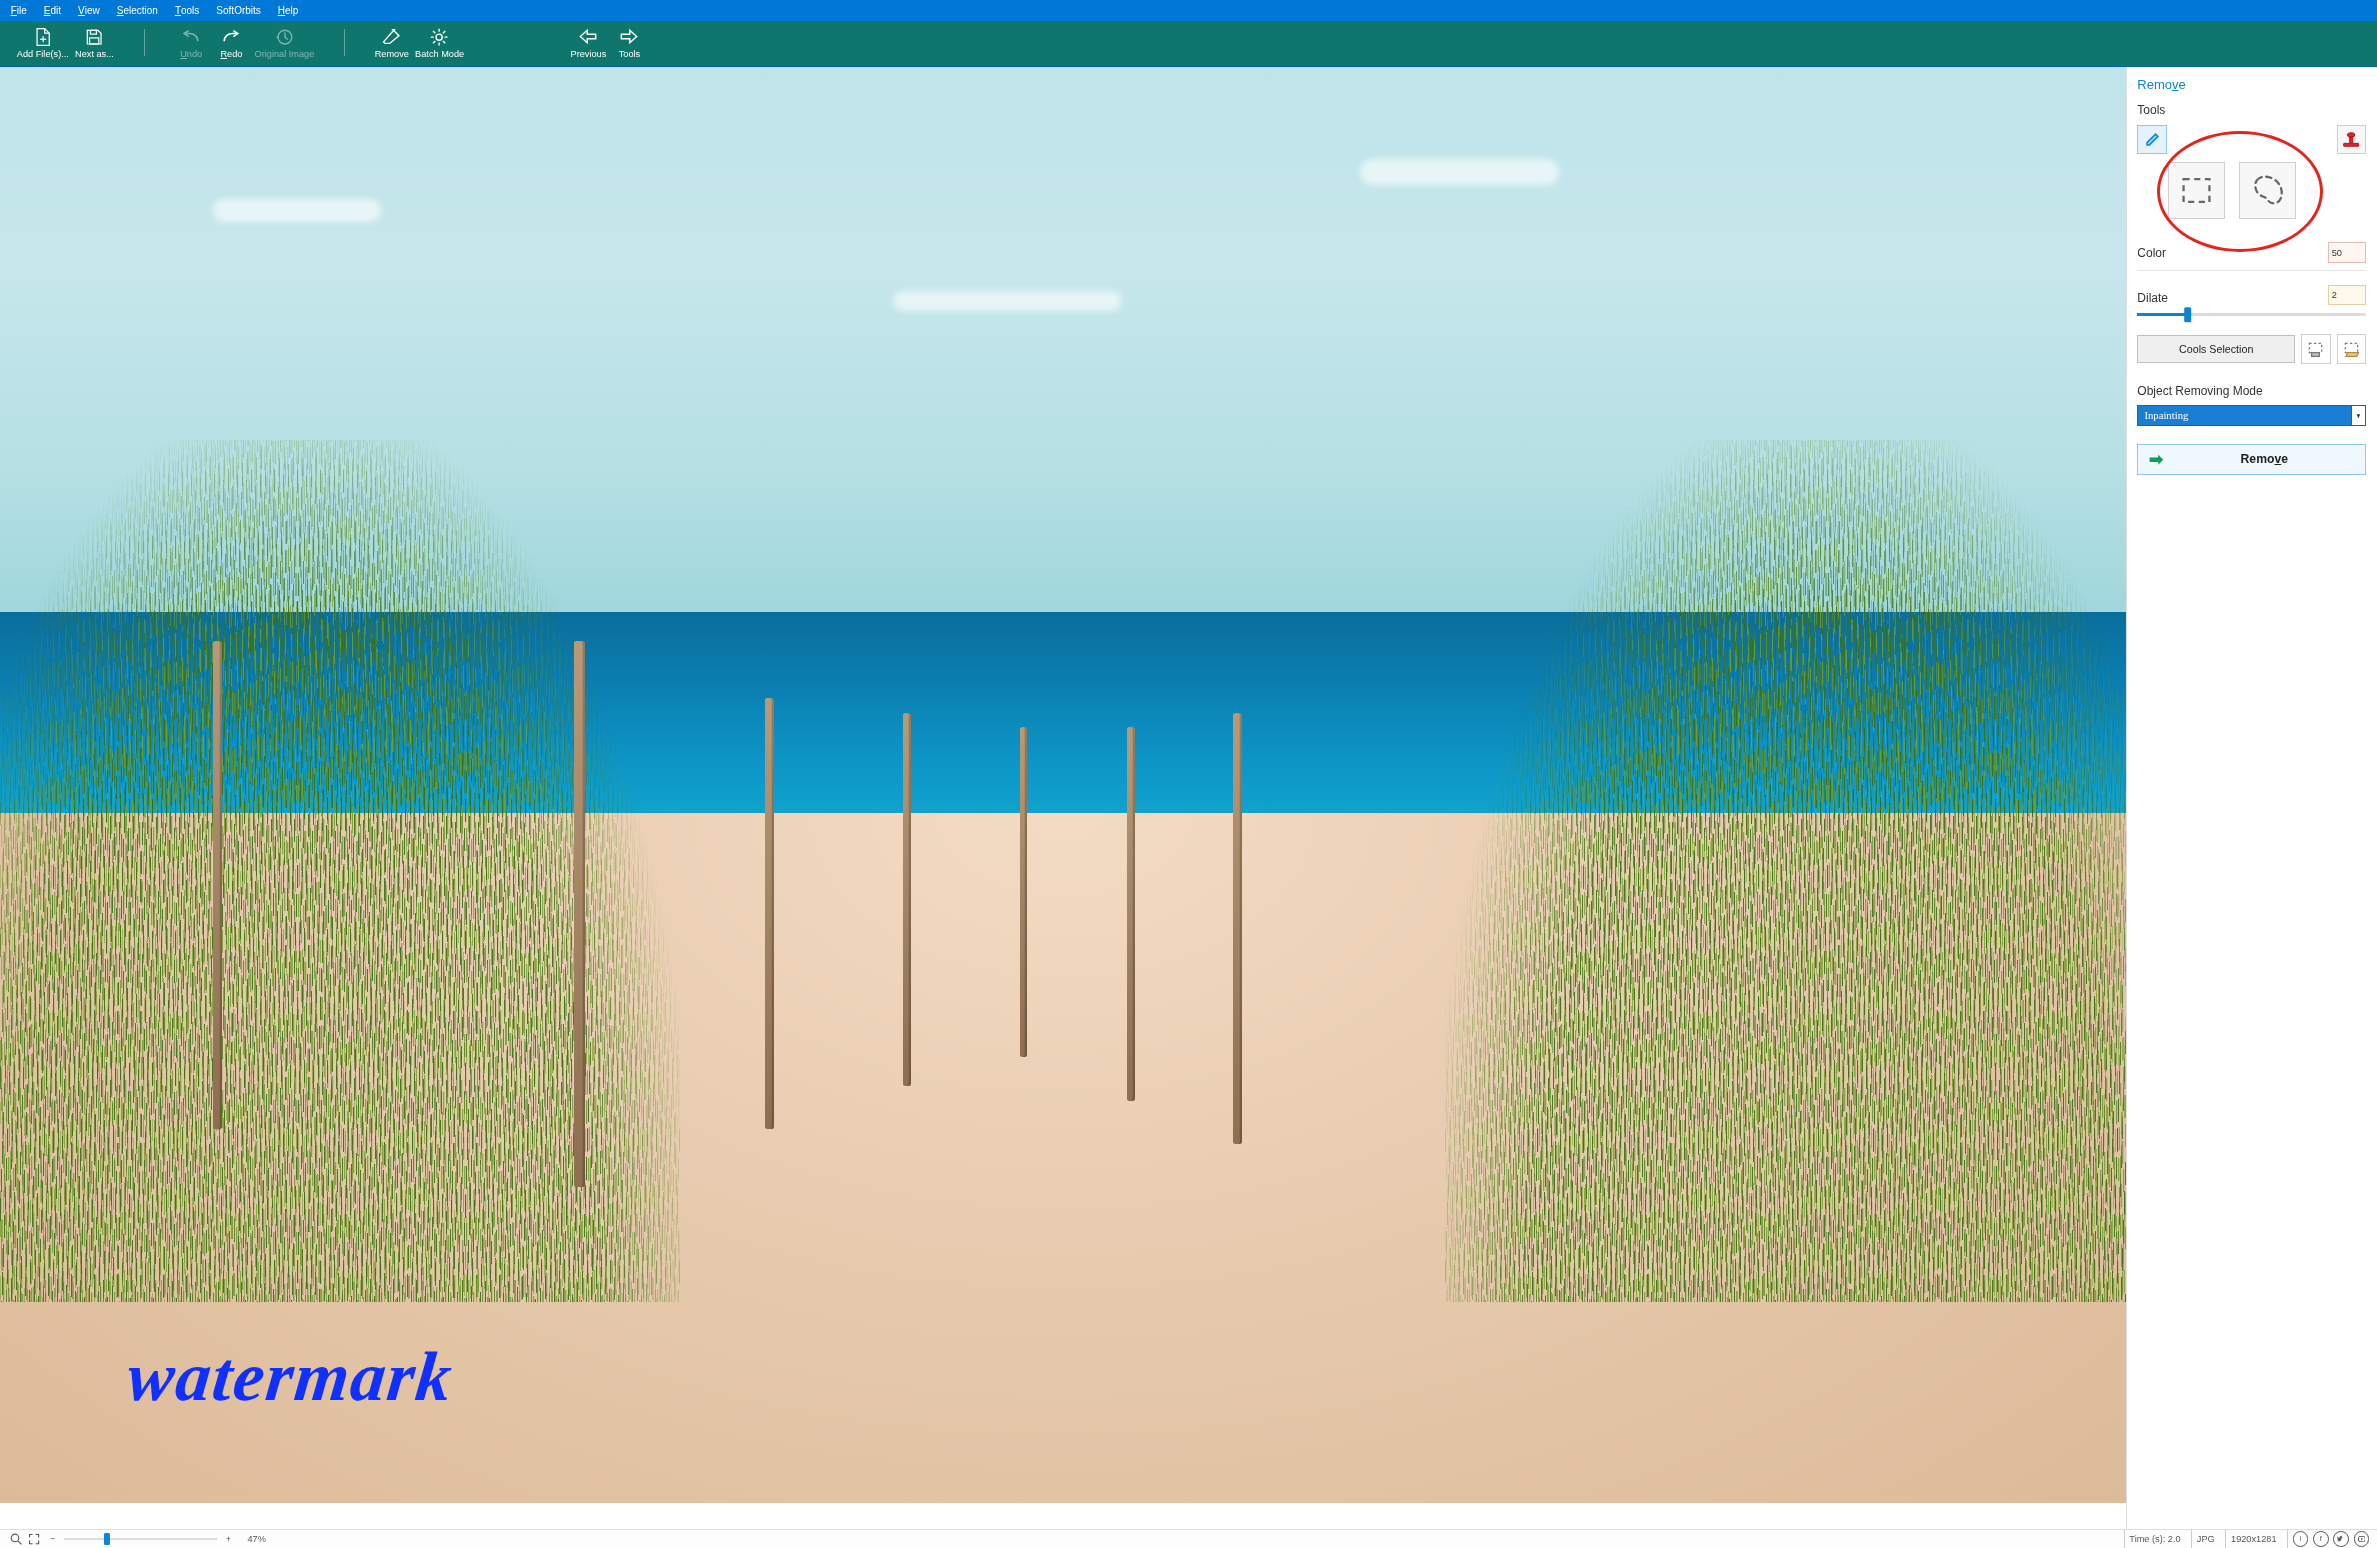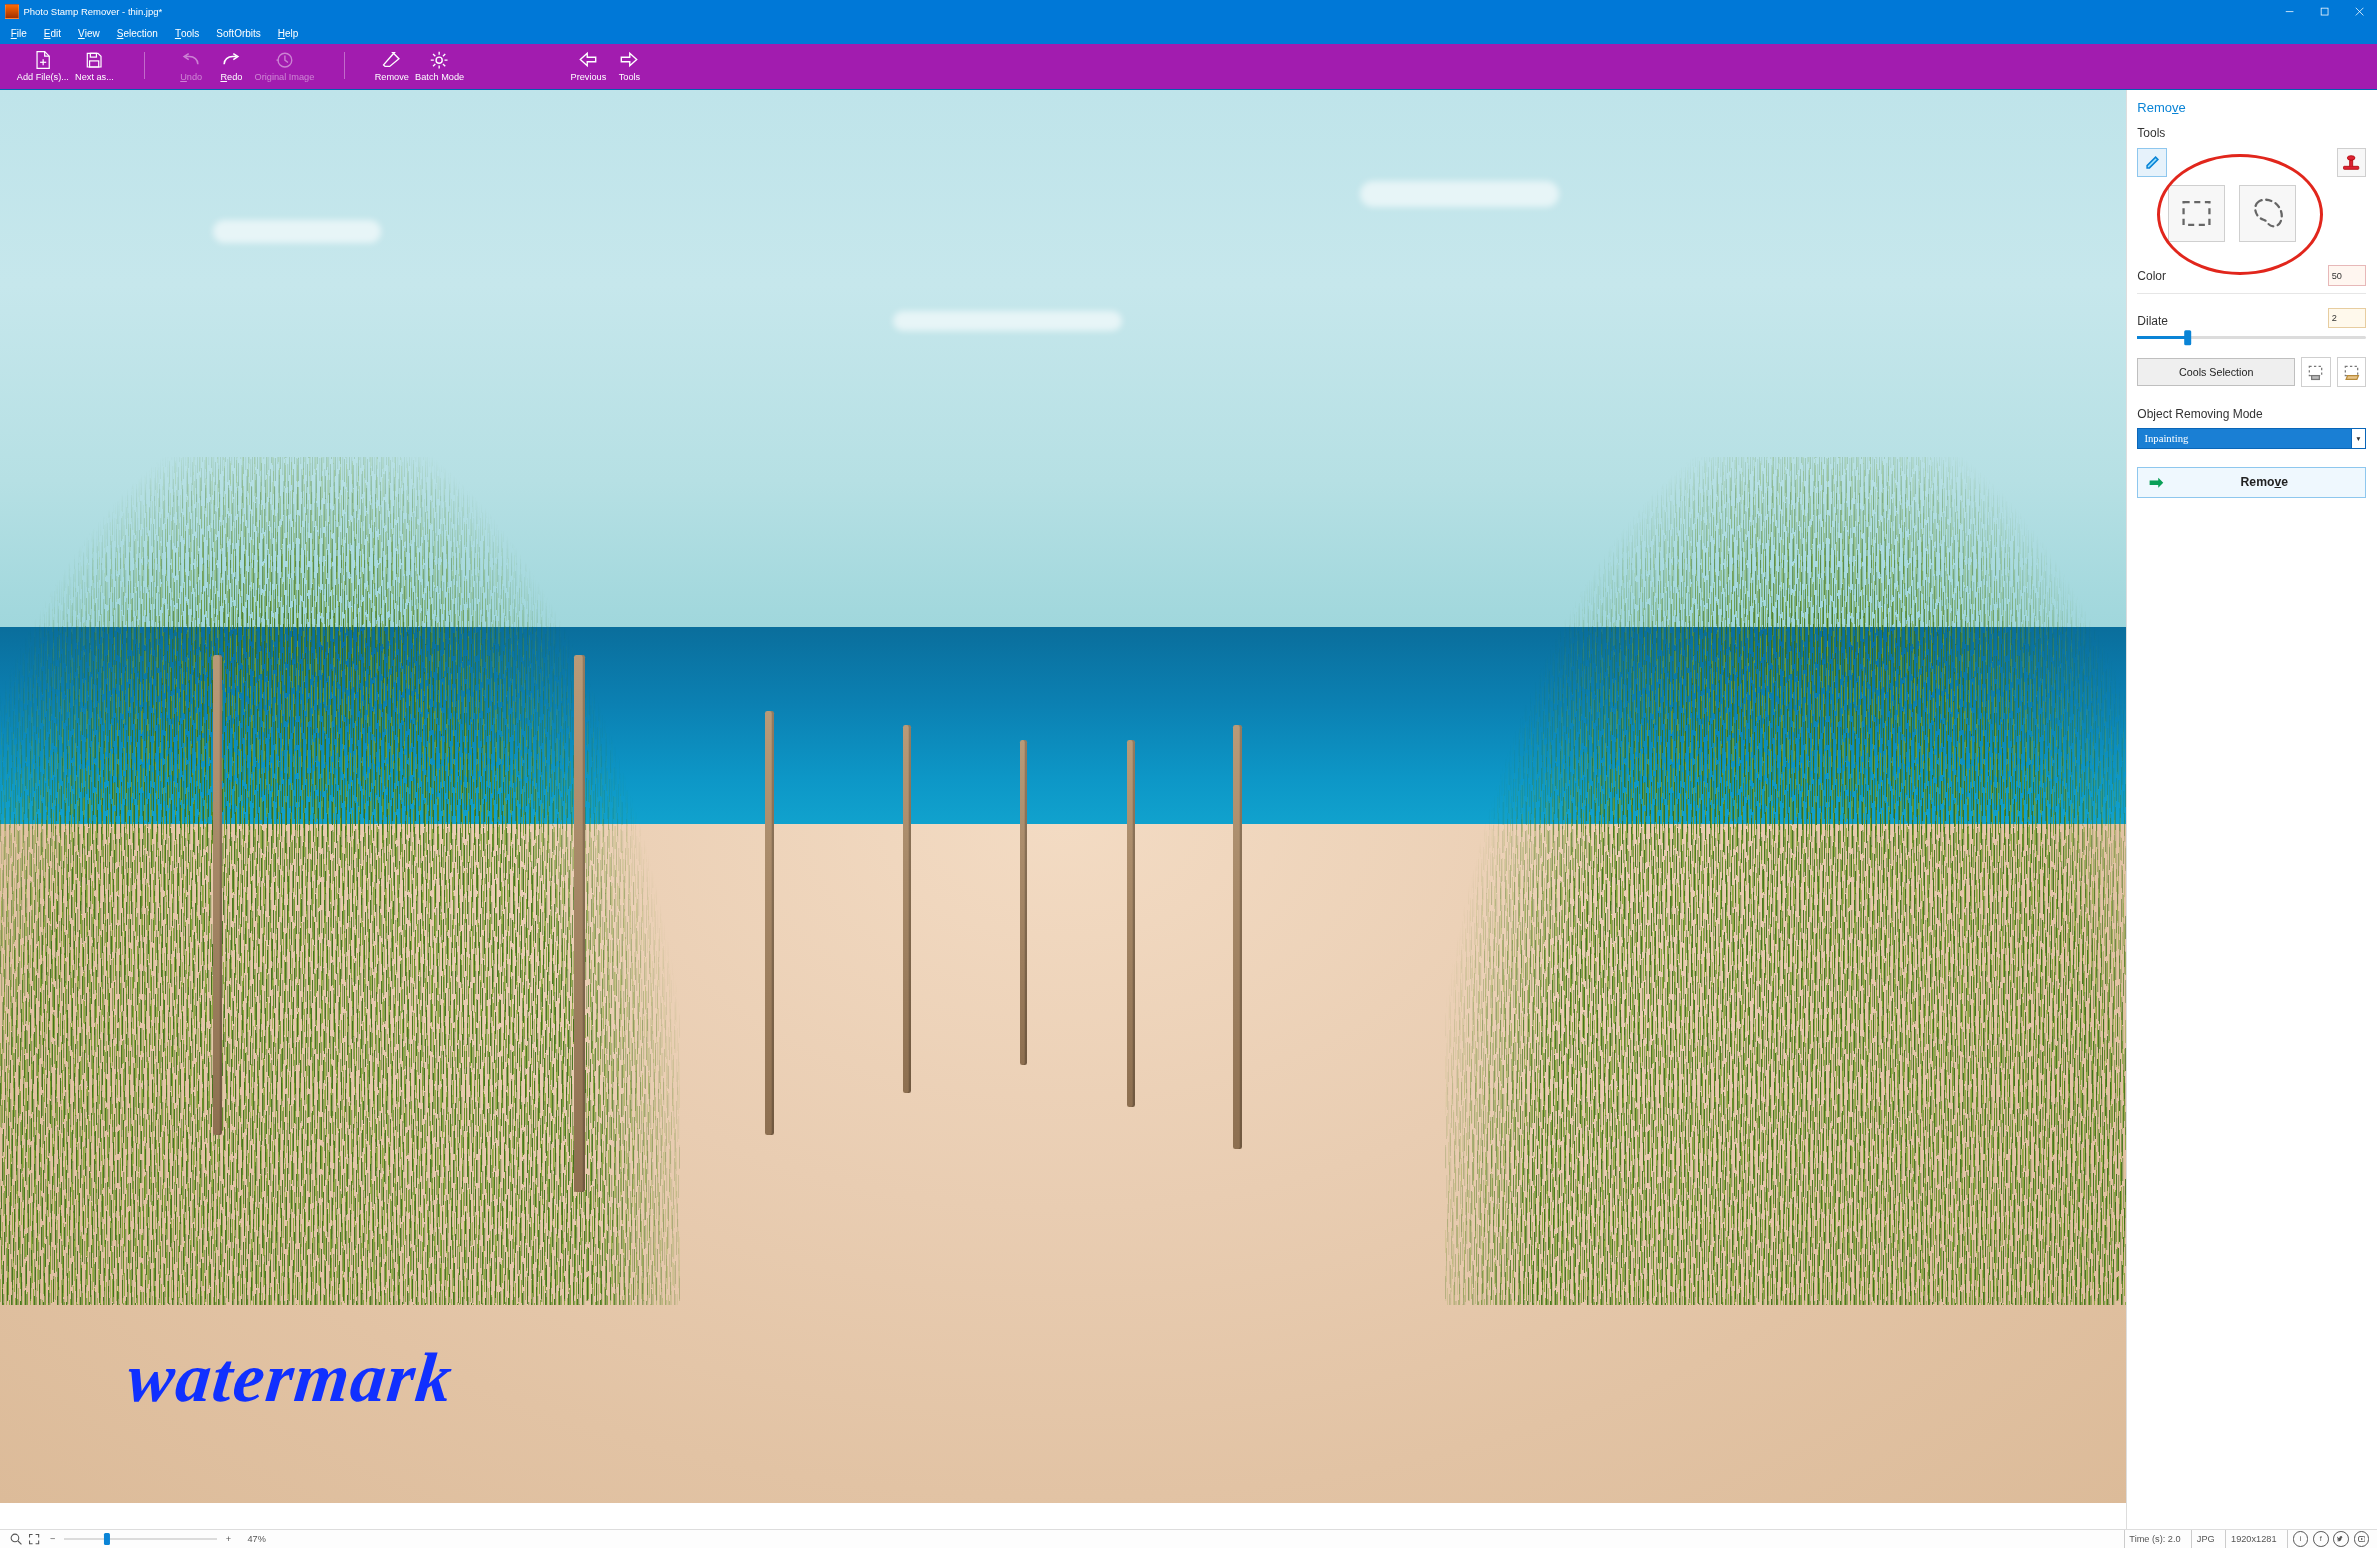--- a/index.html
+++ b/index.html
@@ -49,21 +49,21 @@
   align-items: center;
   padding-left: 10.7px;
   gap: 17px;
   color: #fff;
   font-size: 10px;
 }
 .menubar .menu-item { display: inline-flex; align-items: center; }
 .menubar .menu-item .ul { text-decoration: underline; }
 
 .toolbar {
-  background: #a21caf;
+  background: #0f766e;
   color: #fff;
   display: flex;
   align-items: flex-start;
   padding: 3.1px 6.1px 4.6px 6.1px;
   gap: 16px;
   border-bottom: 0.8px solid #0062b1;
 }
 .toolbar .group {
   display: flex;
   align-items: flex-start;
@@ -267,41 +267,20 @@
 .statusbar .flexgap{ flex:1; }
 .statusbar .soc{ display:flex; gap:4.6px; padding-right:3.1px;}
 .statusbar .soc span{ width:13.7px;height:13.7px;border:1.1px solid #555;border-radius:50%;display:flex;align-items:center;justify-content:center;font-size:7.6px;}
 svg { display:block; }
 </style>
 </head>
 <body>
 
 <div class="window">
 
-  <div class="titlebar">
-    <div class="app-icon"></div>
-    <div class="title">Photo Stamp Remover - thin.jpg*</div>
-    <div class="spacer"></div>
-    <div class="win-btn">
-      <svg width="9.2" height="9.2" viewBox="0 0 12 12">
-          <line x1="1" y1="6" x2="11" y2="6"></line>
-        </svg>
-    </div>
-    <div class="win-btn">
-      <svg width="9.2" height="9.2" viewBox="0 0 12 12">
-          <rect x="1.5" y="1.5" width="9" height="9"></rect>
-        </svg>
-    </div>
-    <div class="win-btn">
-      <svg width="9.2" height="9.2" viewBox="0 0 12 12">
-          <line x1="1" y1="1" x2="11" y2="11"></line>
-          <line x1="11" y1="1" x2="1" y2="11"></line>
-        </svg>
-    </div>
-  </div>
 
   <div class="menubar">
     <span class="menu-item"><span class="ul">F</span><span></span>ile</span>
     <span class="menu-item"><span class="ul">E</span>dit</span>
     <span class="menu-item"><span class="ul">V</span>iew</span>
     <span class="menu-item"><span class="ul">S</span>election</span>
     <span class="menu-item"><span class="ul">T</span>ools</span>
     <span class="menu-item">SoftOrbits</span>
     <span class="menu-item"><span class="ul">H</span>elp</span>
   </div>

